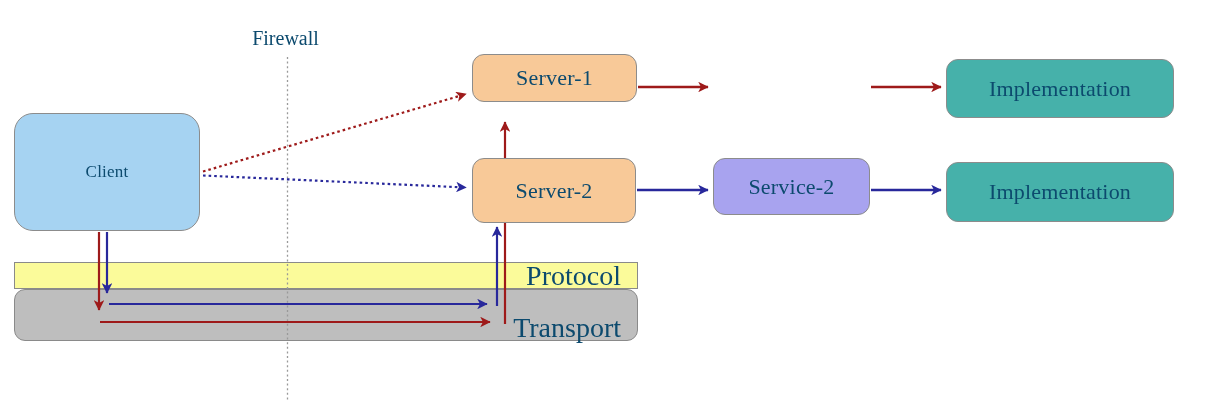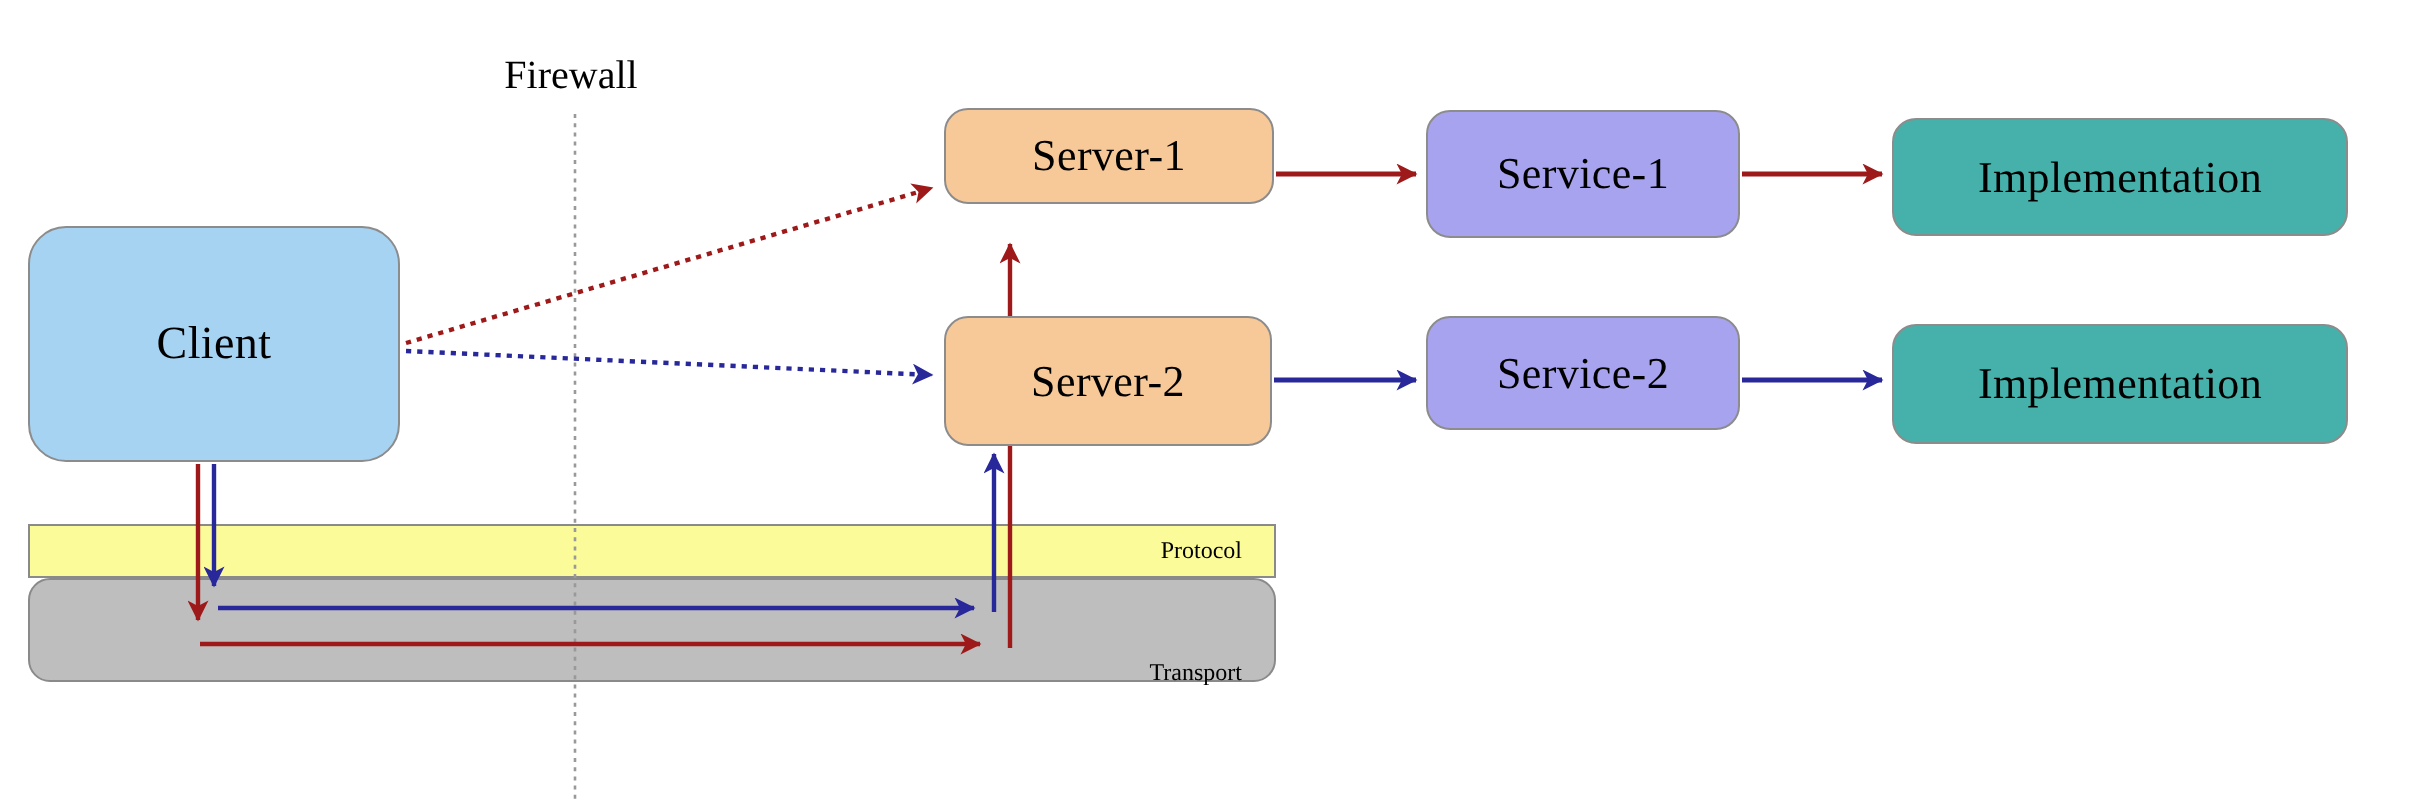--- a/index.html
+++ b/index.html
@@ -1,41 +1,41 @@
 <!DOCTYPE html>
 <html><head>
 <meta charset="utf-8">
 <style>
   html,body{margin:0;padding:0;background:#ffffff;}
   #stage{
     position:relative;
     width:1212px;height:402px;
     background:#ffffff;
     font-family:"Liberation Serif","DejaVu Serif",serif;
-    color:#000000;
+    color:#0c4a6e;
     overflow:hidden;
   }
   .node{
     position:absolute;
     display:flex;align-items:center;justify-content:center;
     border:1.5px solid #8c8c8c;
     box-sizing:border-box;
     z-index:3;
     font-size:22px;
     letter-spacing:.2px;
   }
   .rounded-lg{border-radius:19px;}
   .rounded{border-radius:12px;}
   .layer-bar{
     position:absolute;
     border:1px solid #8a8a8a;
     box-sizing:border-box;
     z-index:1;
     display:flex;align-items:center;justify-content:flex-end;
-    font-size:12px;
+    font-size:28px;
     padding-right:16px;
   }
   #firewall-label{
     position:absolute;left:228px;top:27px;width:115px;
     text-align:center;font-size:20px;z-index:3;
   }
   #edges{position:absolute;left:0;top:0;z-index:2;}
   .node-label{pointer-events:none;}
 </style>
 </head>
@@ -82,35 +82,32 @@
 
     <path d="M 109,304 L 487,304" fill="none" stroke-width="2.2" marker-end="url(#arr-blue)" stroke="#28289b"></path>
 
     <path d="M 100,322 L 490,322" fill="none" stroke-width="2.2" marker-end="url(#arr-red)" stroke="#9e1a1a"></path>
 
     <path d="M 497,306 L 497,227" fill="none" stroke-width="2.2" marker-end="url(#arr-blue)" stroke="#28289b"></path>
 
     <path d="M 505,324 L 505,122" fill="none" stroke-width="2.2" marker-end="url(#arr-red)" stroke="#9e1a1a"></path>
   </svg>
 
-  <div class="node rounded-lg" style="left: 14px; top: 113px; width: 186px; height: 118px; font-size: 23px; background: rgb(166, 211, 242);">
+  <div class="node rounded-lg" style="left: 14px; top: 113px; width: 186px; height: 118px; font-size: 17px; background: rgb(166, 211, 242);">
     <span class="node-label">Client</span>
   </div>
 
   <div class="node rounded" style="left: 472px; top: 54px; width: 165px; height: 48px; background: rgb(248, 201, 152);">
     <span class="node-label">Server-1</span>
   </div>
 
   <div class="node rounded" style="left: 472px; top: 158px; width: 164px; height: 65px; background: rgb(248, 201, 152);">
     <span class="node-label">Server-2</span>
   </div>
 
-  <div class="node rounded" style="left: 713px; top: 55px; width: 157px; height: 64px; background: rgb(168, 163, 239);">
-    <span class="node-label">Service-1</span>
-  </div>
 
   <div class="node rounded" style="left: 713px; top: 158px; width: 157px; height: 57px; background: rgb(168, 163, 239);">
     <span class="node-label">Service-2</span>
   </div>
 
   <div class="node rounded" style="left: 946px; top: 59px; width: 228px; height: 59px; background: rgb(70, 177, 170);">
     <span class="node-label">Implementation</span>
   </div>
 
   <div class="node rounded" style="left: 946px; top: 162px; width: 228px; height: 60px; background: rgb(70, 177, 170);">

